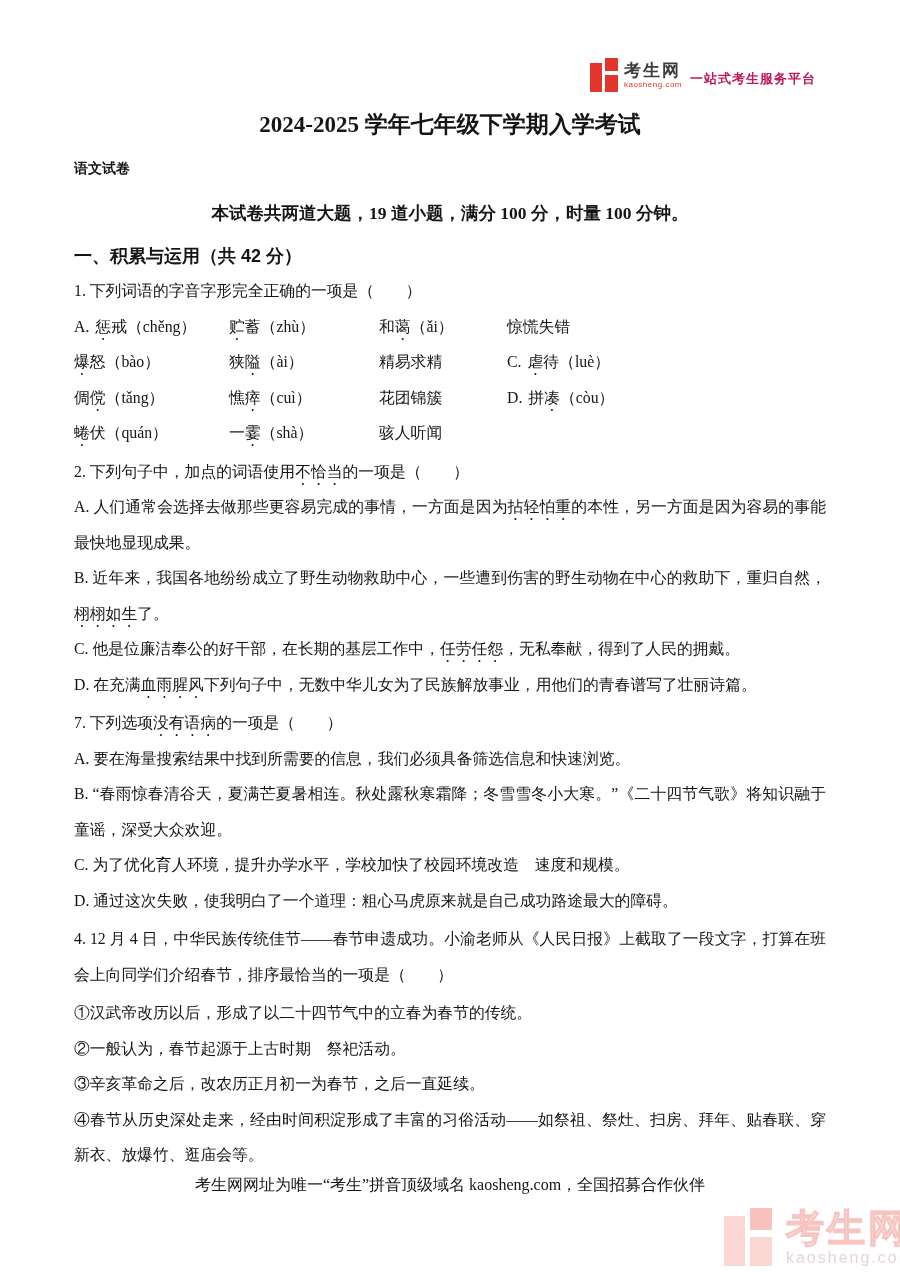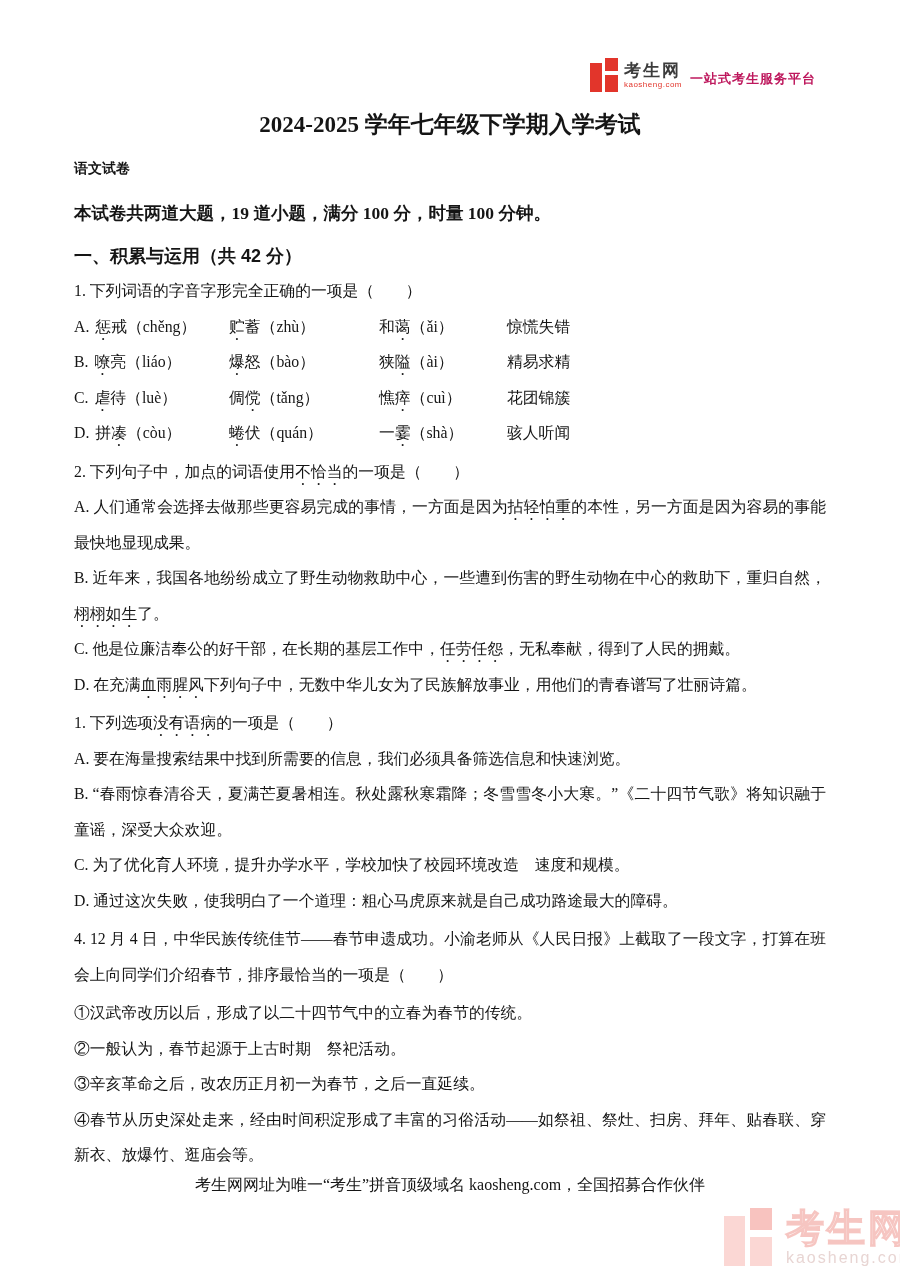--- a/index.html
+++ b/index.html
@@ -37,21 +37,21 @@
   .content { padding:0 74px; }
   .title {
     margin-top:110px; text-align:center;
     font-size:23px; font-weight:bold; line-height:30px;
   }
   .subtitle {
     margin-top:14px; text-align:left;
     font-size:14px; font-weight:bold; line-height:30px;
   }
   .note {
-    margin-top:17px; text-align:left;
+    margin-top:17px; text-align:center;
     font-size:17.5px; font-weight:bold; line-height:24px;
   }
   .section-heading {
     margin-top:17px;
     font-family:"Liberation Sans","DejaVu Sans",sans-serif;
     font-size:18px; font-weight:bold; line-height:28px;
   }
   .bodytext { font-size:15.8px; line-height:35.5px; }
   .para { text-align:justify; }
   .qblock { margin-top:3px; }
@@ -119,21 +119,20 @@
   <div class="bodytext">
 
     <p class="para qblock">1. 下列词语的字音字形完全正确的一项是（　　）</p>
     <div class="opt-grid">
 
       <span class="cell"><span class="opt-label">A.</span><span></span><span class="em">惩</span><span>戒（chěng）</span></span>
       <span class="cell"><span></span><span class="em">贮</span><span>蓄（zhù）</span></span>
       <span class="cell"><span>和</span><span class="em">蔼</span><span>（ǎi）</span></span>
       <span class="cell">惊慌失错</span>
 
-      <span class="cell"><span class="opt-label">B.</span><span></span><span class="em">嘹</span><span>亮（liáo）</span></span>
       <span class="cell"><span></span><span class="em">爆</span><span>怒（bào）</span></span>
       <span class="cell"><span>狭</span><span class="em">隘</span><span>（ài）</span></span>
       <span class="cell">精易求精</span>
 
       <span class="cell"><span class="opt-label">C.</span><span></span><span class="em">虐</span><span>待（luè）</span></span>
       <span class="cell"><span>倜</span><span class="em">傥</span><span>（tǎng）</span></span>
       <span class="cell"><span>憔</span><span class="em">瘁</span><span>（cuì）</span></span>
       <span class="cell">花团锦簇</span>
 
       <span class="cell"><span class="opt-label">D.</span><span>拼</span><span class="em">凑</span><span>（còu）</span></span>
@@ -141,21 +140,21 @@
       <span class="cell"><span>一</span><span class="em">霎</span><span>（shà）</span></span>
       <span class="cell">骇人听闻</span>
     </div>
 
     <p class="para qblock"><span>2. 下列句子中，加点的词语使用</span><span class="em">不恰当</span><span>的一项是（　　）</span></p>
     <p class="para"><span>A. 人们通常会选择去做那些更容易完成的事情，一方面是因为</span><span class="em">拈轻怕重</span><span>的本性，另一方面是因为容易的事能最快地显现成果。</span></p>
     <p class="para"><span>B. 近年来，我国各地纷纷成立了野生动物救助中心，一些遭到伤害的野生动物在中心的救助下，重归自然，</span><span class="em">栩栩如生</span><span>了。</span></p>
     <p class="para"><span>C. 他是位廉洁奉公的好干部，在长期的基层工作中，</span><span class="em">任劳任怨</span><span>，无私奉献，得到了人民的拥戴。</span></p>
     <p class="para"><span>D. 在充满</span><span class="em">血雨腥风</span><span>下列句子中，无数中华儿女为了民族解放事业，用他们的青春谱写了壮丽诗篇。</span></p>
 
-    <p class="para qblock"><span>1. 下列选项</span><span class="em">没有语病</span><span>的一项是（　　）</span></p>
+    <p class="para qblock"><span>7. 下列选项</span><span class="em">没有语病</span><span>的一项是（　　）</span></p>
     <p class="para">A. 要在海量搜索结果中找到所需要的信息，我们必须具备筛选信息和快速浏览。</p>
     <p class="para">B. “春雨惊春清谷天，夏满芒夏暑相连。秋处露秋寒霜降；冬雪雪冬小大寒。”《二十四节气歌》将知识融于童谣，深受大众欢迎。</p>
     <p class="para">C. 为了优化育人环境，提升办学水平，学校加快了校园环境改造　速度和规模。</p>
     <p class="para">D. 通过这次失败，使我明白了一个道理：粗心马虎原来就是自己成功路途最大的障碍。</p>
 
     <p class="para qblock">4. 12 月 4 日，中华民族传统佳节——春节申遗成功。小渝老师从《人民日报》上截取了一段文字，打算在班会上向同学们介绍春节，排序最恰当的一项是（　　）</p>
     <p class="para qblock">①汉武帝改历以后，形成了以二十四节气中的立春为春节的传统。</p>
     <p class="para">②一般认为，春节起源于上古时期　祭祀活动。</p>
     <p class="para">③辛亥革命之后，改农历正月初一为春节，之后一直延续。</p>
     <p class="para">④春节从历史深处走来，经由时间积淀形成了丰富的习俗活动——如祭祖、祭灶、扫房、拜年、贴春联、穿新衣、放爆竹、逛庙会等。</p>

